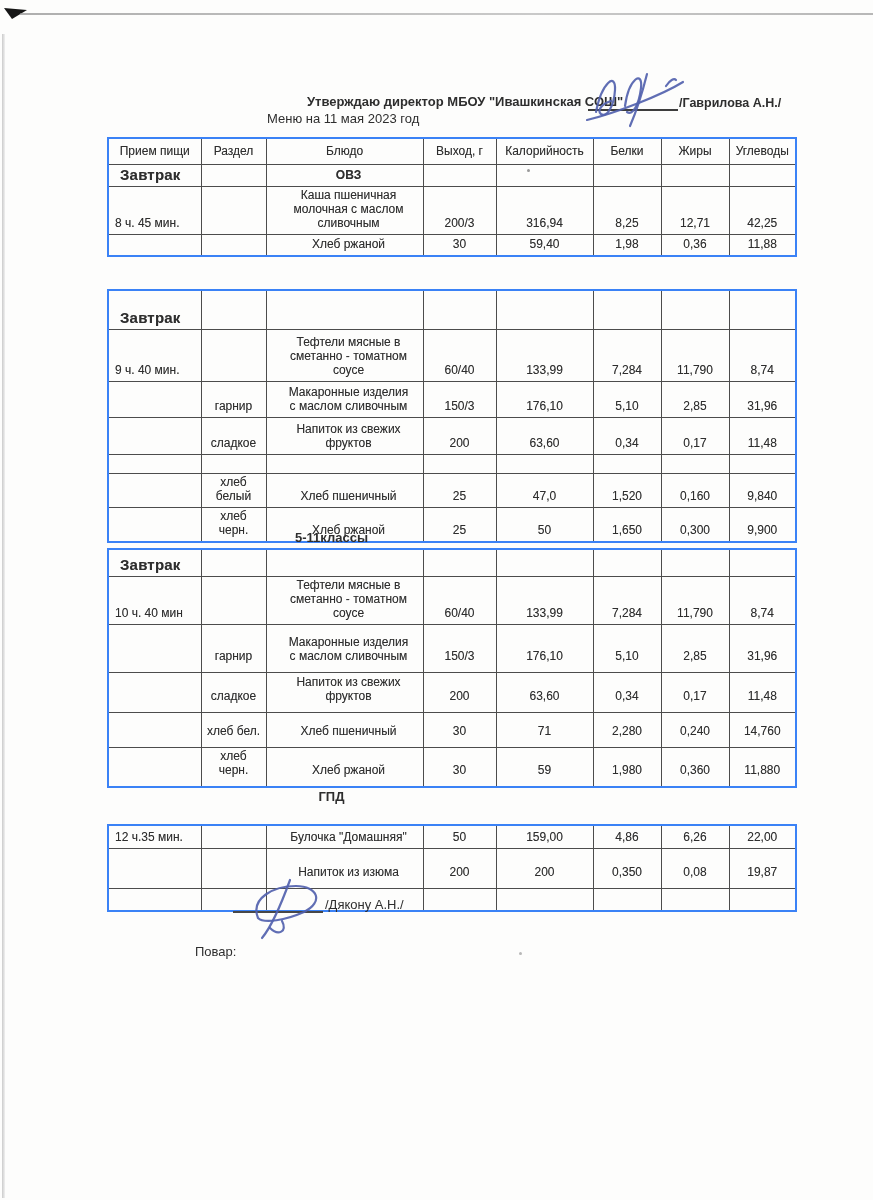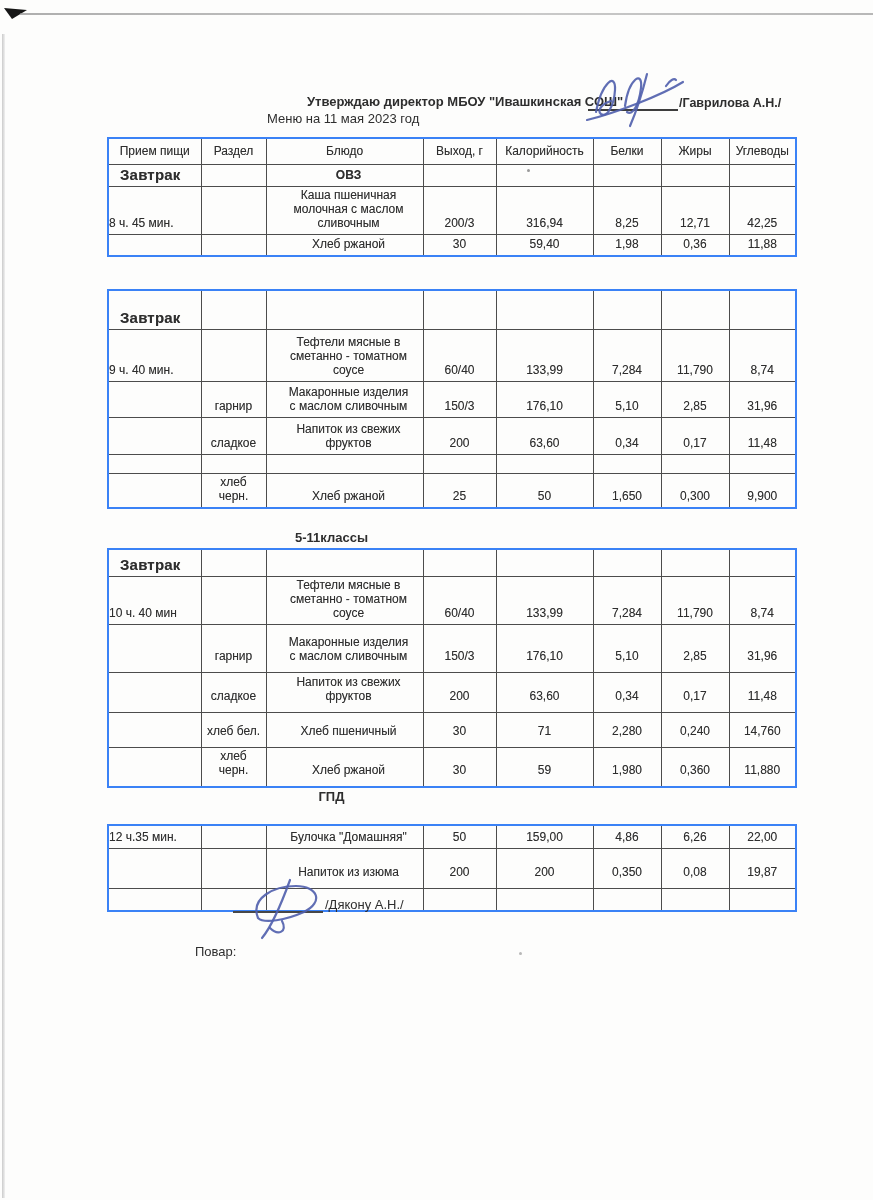--- a/index.html
+++ b/index.html
@@ -22,21 +22,21 @@
   .sigline1{left:588px;top:109px;width:90px;height:2px;background:#3d3d3d;}
   .menu-title{left:267px;top:111px;font-size:13px;font-weight:400;}
   
   table.menu{position:absolute;left:107px;border-collapse:collapse;table-layout:fixed;
     width:688px;background:transparent;border:2px solid #3b82f6;}
   .menu th,.menu td{border:1px solid #4c4c4c;}
   .menu th{font-weight:400;font-size:12px;text-align:center;vertical-align:middle;padding:0 2px;
     text-shadow:0 0 .6px rgba(70,70,70,.45);}
   .menu td{font-size:12px;text-align:center;vertical-align:bottom;padding:1px 3px 4px;
     line-height:14px;text-shadow:0 0 .6px rgba(70,70,70,.45);}
-  .menu td:nth-child(1){text-align:left;padding-left:0;}
+  .menu td:nth-child(1){text-align:left;padding-left:6px;}
   .menu td:nth-child(3){padding-left:22px;padding-right:14px;}
   col.c1{width:93px}col.c2{width:65px}col.c3{width:157px}col.c4{width:73px}
   col.c5{width:97px}col.c6{width:68px}col.c7{width:68px}col.c8{width:67px}
   #block1{top:137px}#block2{top:289px}#block3{top:548px}#block4{top:824px}
   #block1 thead tr{height:26px}
   #block1 tbody tr:nth-child(1){height:22px}
   #block1 tbody tr:nth-child(2){height:48px}
   #block1 tbody tr:nth-child(3){height:22px}
   #block1 tbody tr:nth-child(4){height:23px}
   #block2 tbody tr:nth-child(1){height:39px}
@@ -223,20 +223,30 @@
     <td></td>
     <td></td>
     <td></td>
     <td></td>
     <td></td>
     <td></td>
     <td></td>
     <td></td>
   </tr>
 
+  <tr>
+    <td></td>
+    <td>хлеб белый</td>
+    <td>Хлеб пшеничный</td>
+    <td>25</td>
+    <td>47,0</td>
+    <td>1,520</td>
+    <td>0,160</td>
+    <td>9,840</td>
+  </tr>
 
   <tr>
     <td></td>
     <td>хлеб черн.</td>
     <td>Хлеб ржаной</td>
     <td>25</td>
     <td>50</td>
     <td>1,650</td>
     <td>0,300</td>
     <td>9,900</td>

